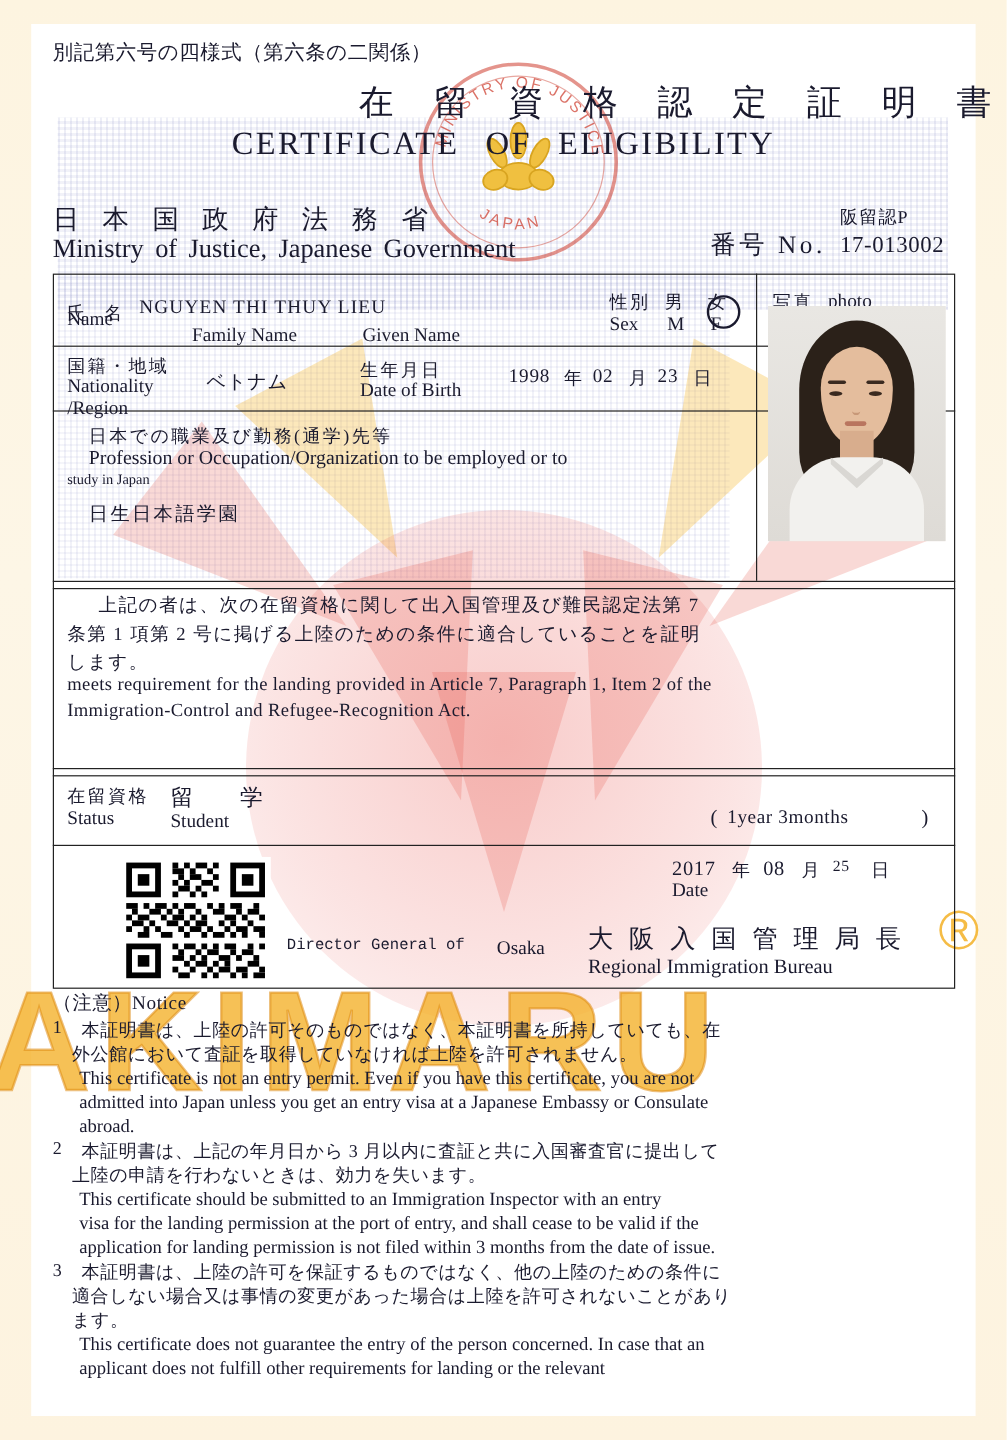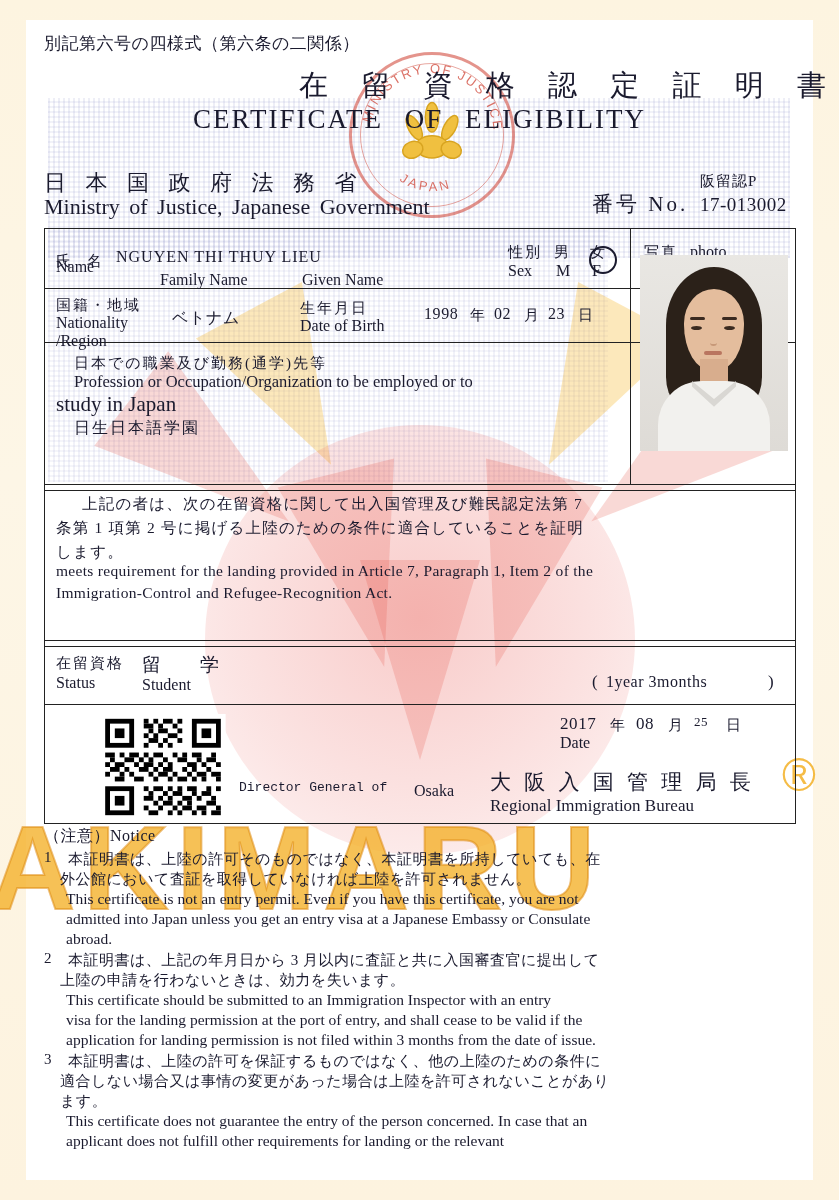--- a/index.html
+++ b/index.html
@@ -402,21 +402,21 @@
     <div class="t en" style="left:300px; top:317px;">Date of Birth</div>
     <div class="t val" style="left:424px; top:305px;">1998</div>
     <div class="t jp" style="left:470px; top:306px;">年</div>
     <div class="t val" style="left:494px; top:305px;">02</div>
     <div class="t jp" style="left:524px; top:306px;">月</div>
     <div class="t val" style="left:548px; top:305px;">23</div>
     <div class="t jp" style="left:578px; top:306px;">日</div>
 
     <div class="t jp" style="left:74px; top:354px;">日本での職業及び勤務(通学)先等</div>
     <div class="t en" style="left:74px; top:372px; font-size:16.5px;">Profession or Occupation/Organization to be employed or to</div>
-    <div class="t en" style="left:56px; top:392px; font-size:21px;">study in Japan</div>
+    <div class="t en" style="left:56px; top:392px; font-size:12px;">study in Japan</div>
     <div class="t jp" style="left:74px; top:418px; font-size:16px;">日生日本語学園</div>
 
     <div class="t jp" style="left:82px; top:494px; font-size:15.5px; letter-spacing:1.2px;">上記の者は、次の在留資格に関して出入国管理及び難民認定法第 7</div>
     <div class="t jp" style="left:56px; top:518px; font-size:15.5px; letter-spacing:1.2px;">条第 1 項第 2 号に掲げる上陸のための条件に適合していることを証明</div>
     <div class="t jp" style="left:56px; top:542px; font-size:15.5px; letter-spacing:1.2px;">します。</div>
     <div class="t en" style="left:56px; top:562px; font-size:15.5px; letter-spacing:.3px;">meets requirement for the landing provided in Article 7, Paragraph 1, Item 2 of the</div>
     <div class="t en" style="left:56px; top:584px; font-size:15.5px; letter-spacing:.3px;">Immigration-Control and Refugee-Recognition Act.</div>
 
     <div class="t jp" style="left:56px; top:654px;">在留資格</div>
     <div class="t en" style="left:56px; top:674px;">Status</div>

